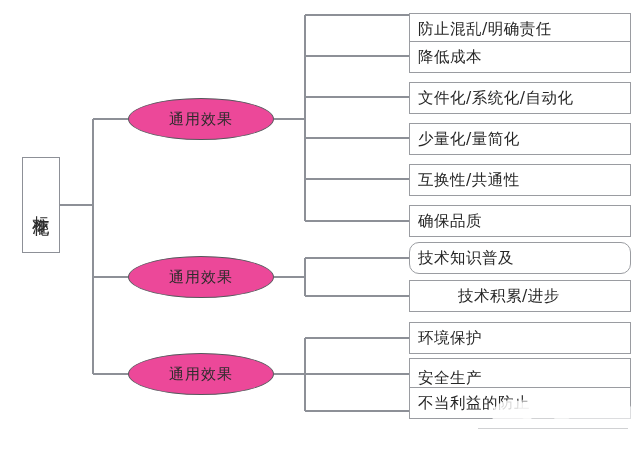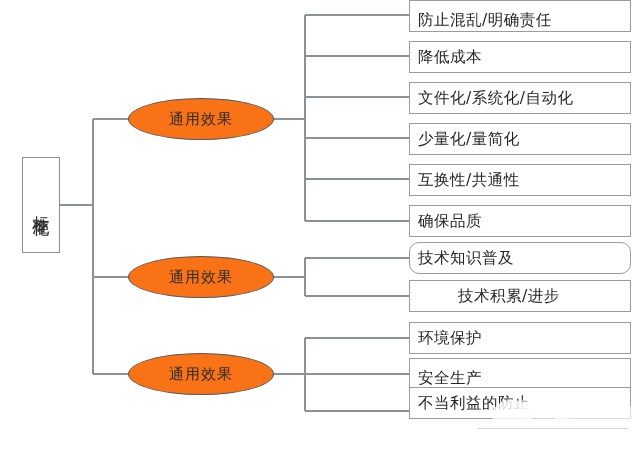--- a/index.html
+++ b/index.html
@@ -56,21 +56,21 @@
     white-space: nowrap;
   }
 
   
   .node-ellipse {
     position: absolute;
     width: 146px;
     height: 42px;
     border: 1.5px solid #55575c;
     border-radius: 50%;
-    background: #f97316;
+    background: #ec4899;
     box-sizing: border-box;
     display: flex;
     align-items: center;
     justify-content: center;
   }
   .node-ellipse span {
     font-size: 15px;
     color: #2c2c2c;
     letter-spacing: 1px;
     white-space: nowrap;
@@ -167,21 +167,21 @@
   <div class="node-ellipse" style="left:128px; top:98px;">
     <span>通用效果</span>
   </div>
   <div class="node-ellipse" style="left:128px; top:256px;">
     <span>通用效果</span>
   </div>
   <div class="node-ellipse" style="left:128px; top:353px;">
     <span>通用效果</span>
   </div>
 
-  <div class="leaf-box" style="top:0px;align-items:flex-end;">
+  <div class="leaf-box" style="top:13px;">
     <span>防止混乱/明确责任</span>
   </div>
   <div class="leaf-box" style="top:41px;">
     <span>降低成本</span>
   </div>
   <div class="leaf-box" style="top:82px;">
     <span>文件化/系统化/自动化</span>
   </div>
   <div class="leaf-box" style="top:123px;">
     <span>少量化/量简化</span>

